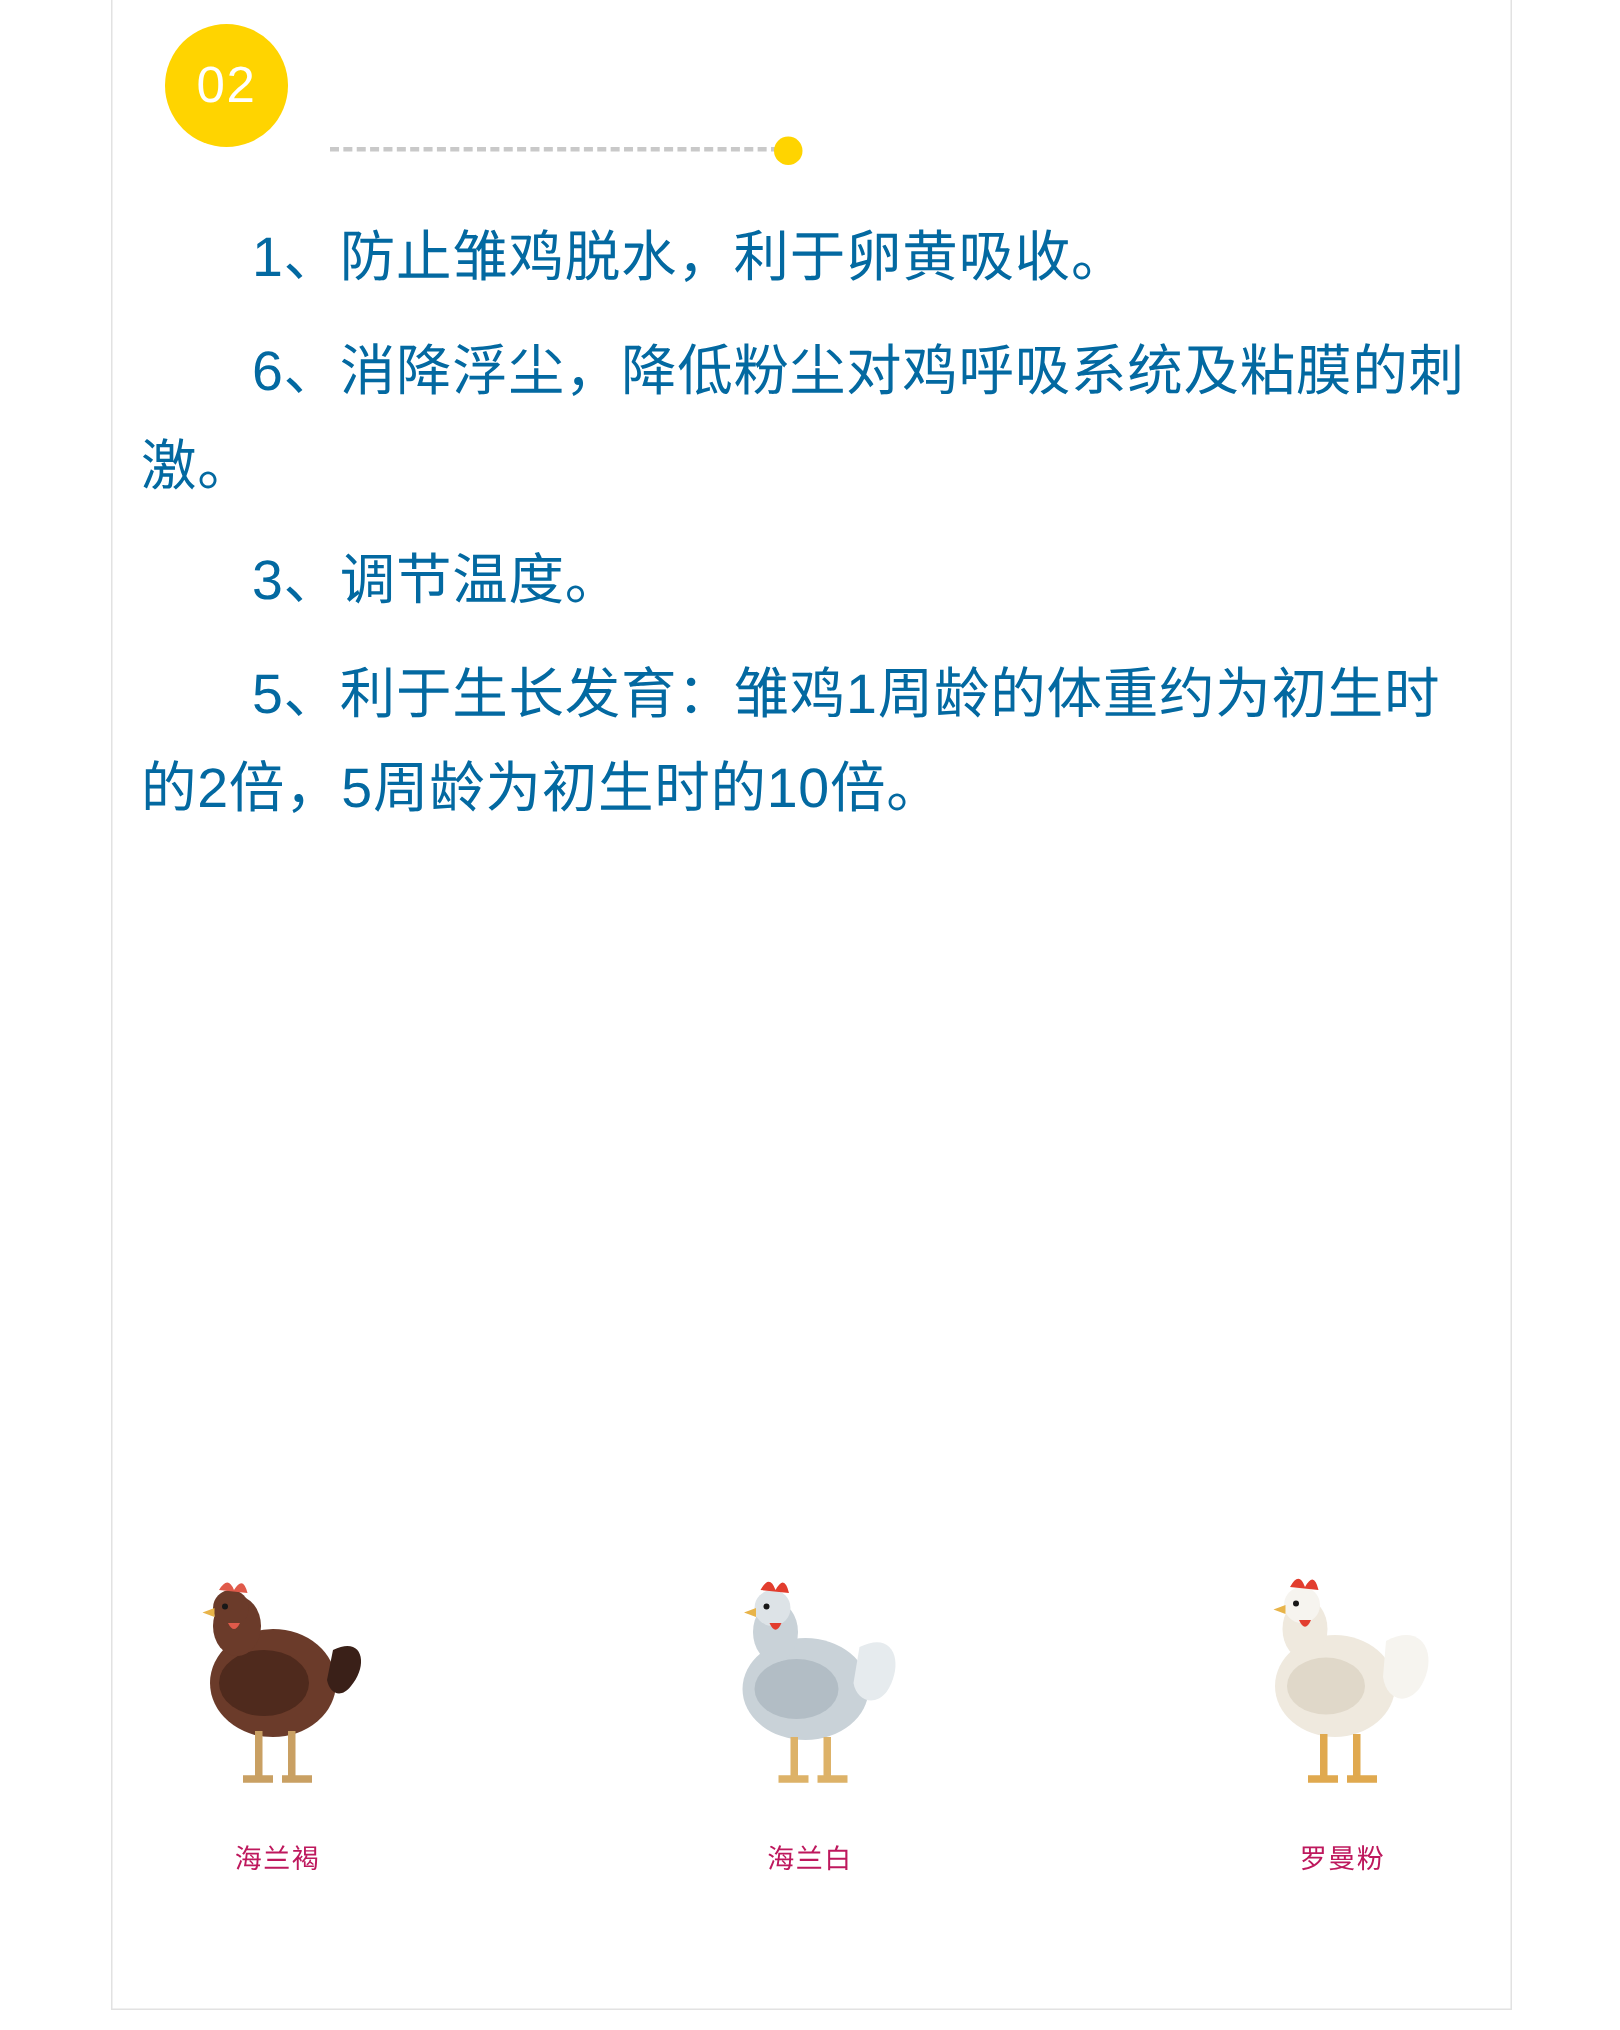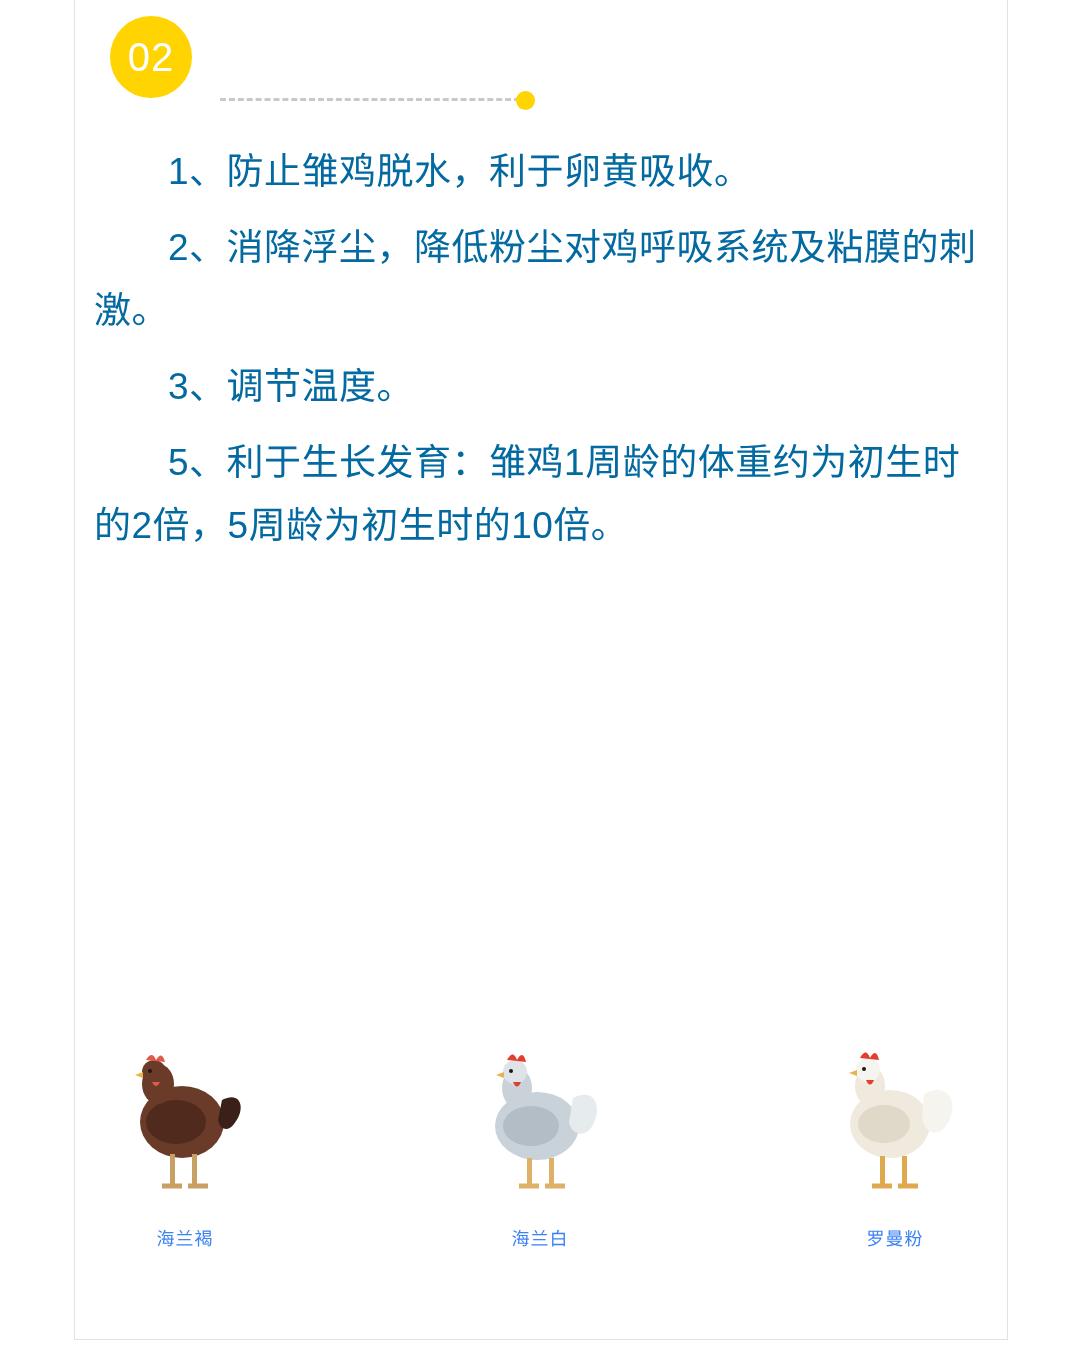--- a/index.html
+++ b/index.html
@@ -50,21 +50,21 @@
     top: 0;
     width: 82px;
     height: 82px;
     border-radius: 50%;
     background: #ffd400;
     display: flex;
     align-items: center;
     justify-content: center;
   }
   .badge-num {
-    font-size: 40px;
+    font-size: 34px;
     color: #ffffff;
     font-weight: 400;
     letter-spacing: 1px;
     font-family: "Liberation Sans", sans-serif;
   }
   .header-title {
     position: absolute;
     left: 110px;
     top: 22px;
     font-size: 35px;
@@ -126,21 +126,21 @@
   }
   .bird-art {
     height: 200px;
     position: relative;
     margin: 0 auto;
     width: 150px;
   }
   .bird-label {
     margin-top: 10px;
     font-size: 18px;
-    color: #3b82f6;
+    color: #be185d;
     letter-spacing: 1px;
   }
   svg.bird { display:block; margin: 0 auto; }
 </style>
 </head>
 <body>
 
 <div class="page">
 
   <div class="frame"></div>
@@ -148,21 +148,21 @@
   <div class="header">
     <div class="badge">
       <span class="badge-num">02</span>
     </div>
     <div class="dash-line"></div>
     <div class="dash-dot"></div>
   </div>
 
   <div class="content">
     <p class="para">1、防止雏鸡脱水，利于卵黄吸收。</p>
-    <p class="para">2、消降浮尘，降低粉尘对鸡呼吸系统及粘膜的刺激。</p>
+    <p class="para">6、消降浮尘，降低粉尘对鸡呼吸系统及粘膜的刺激。</p>
     <p class="para">3、调节温度。</p>
     <p class="para">5、利于生长发育：雏鸡1周龄的体重约为初生时的2倍，5周龄为初生时的10倍。</p>
   </div>
 
   <div class="gallery">
 
     <div class="bird-cell">
       <div class="bird-art">
         <svg class="bird" width="150" height="200" viewBox="0 0 150 200">
           <ellipse cx="72" cy="108" rx="42" ry="36" fill="#6b3b2a"></ellipse>

